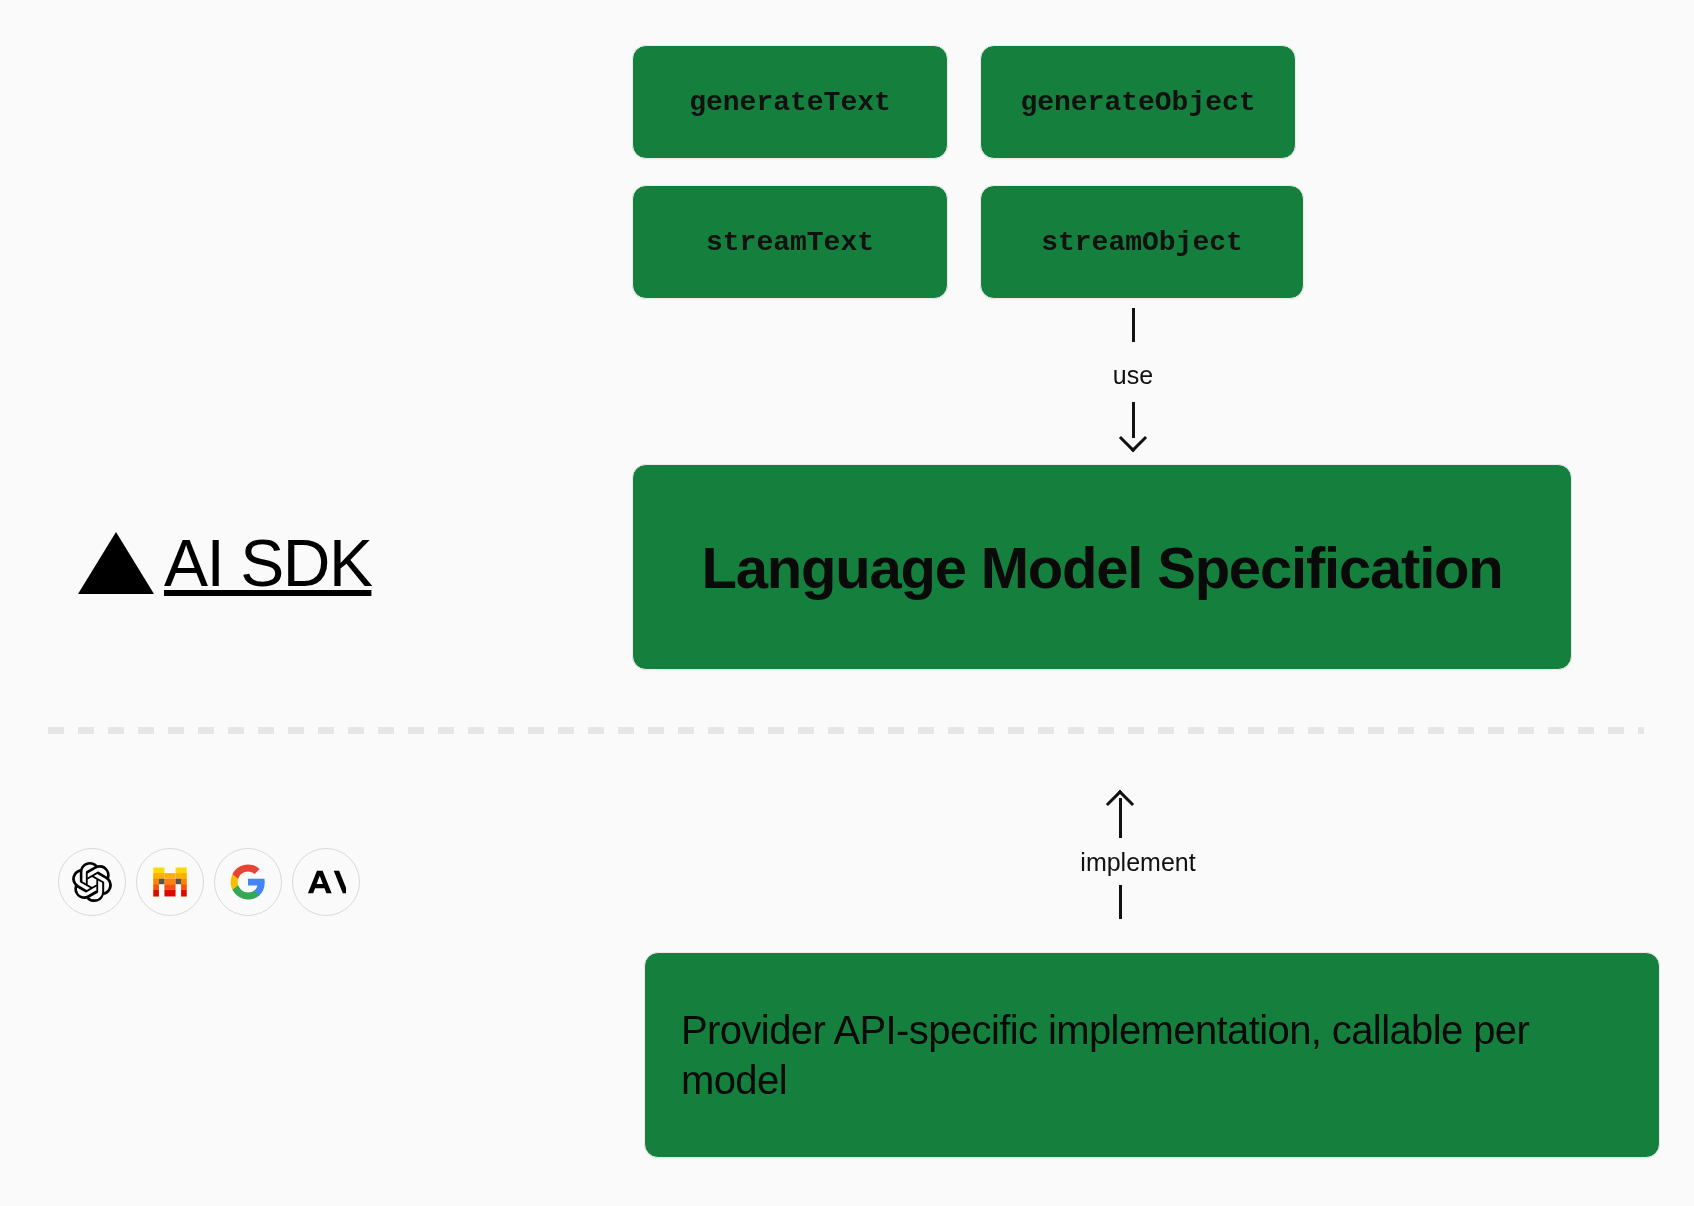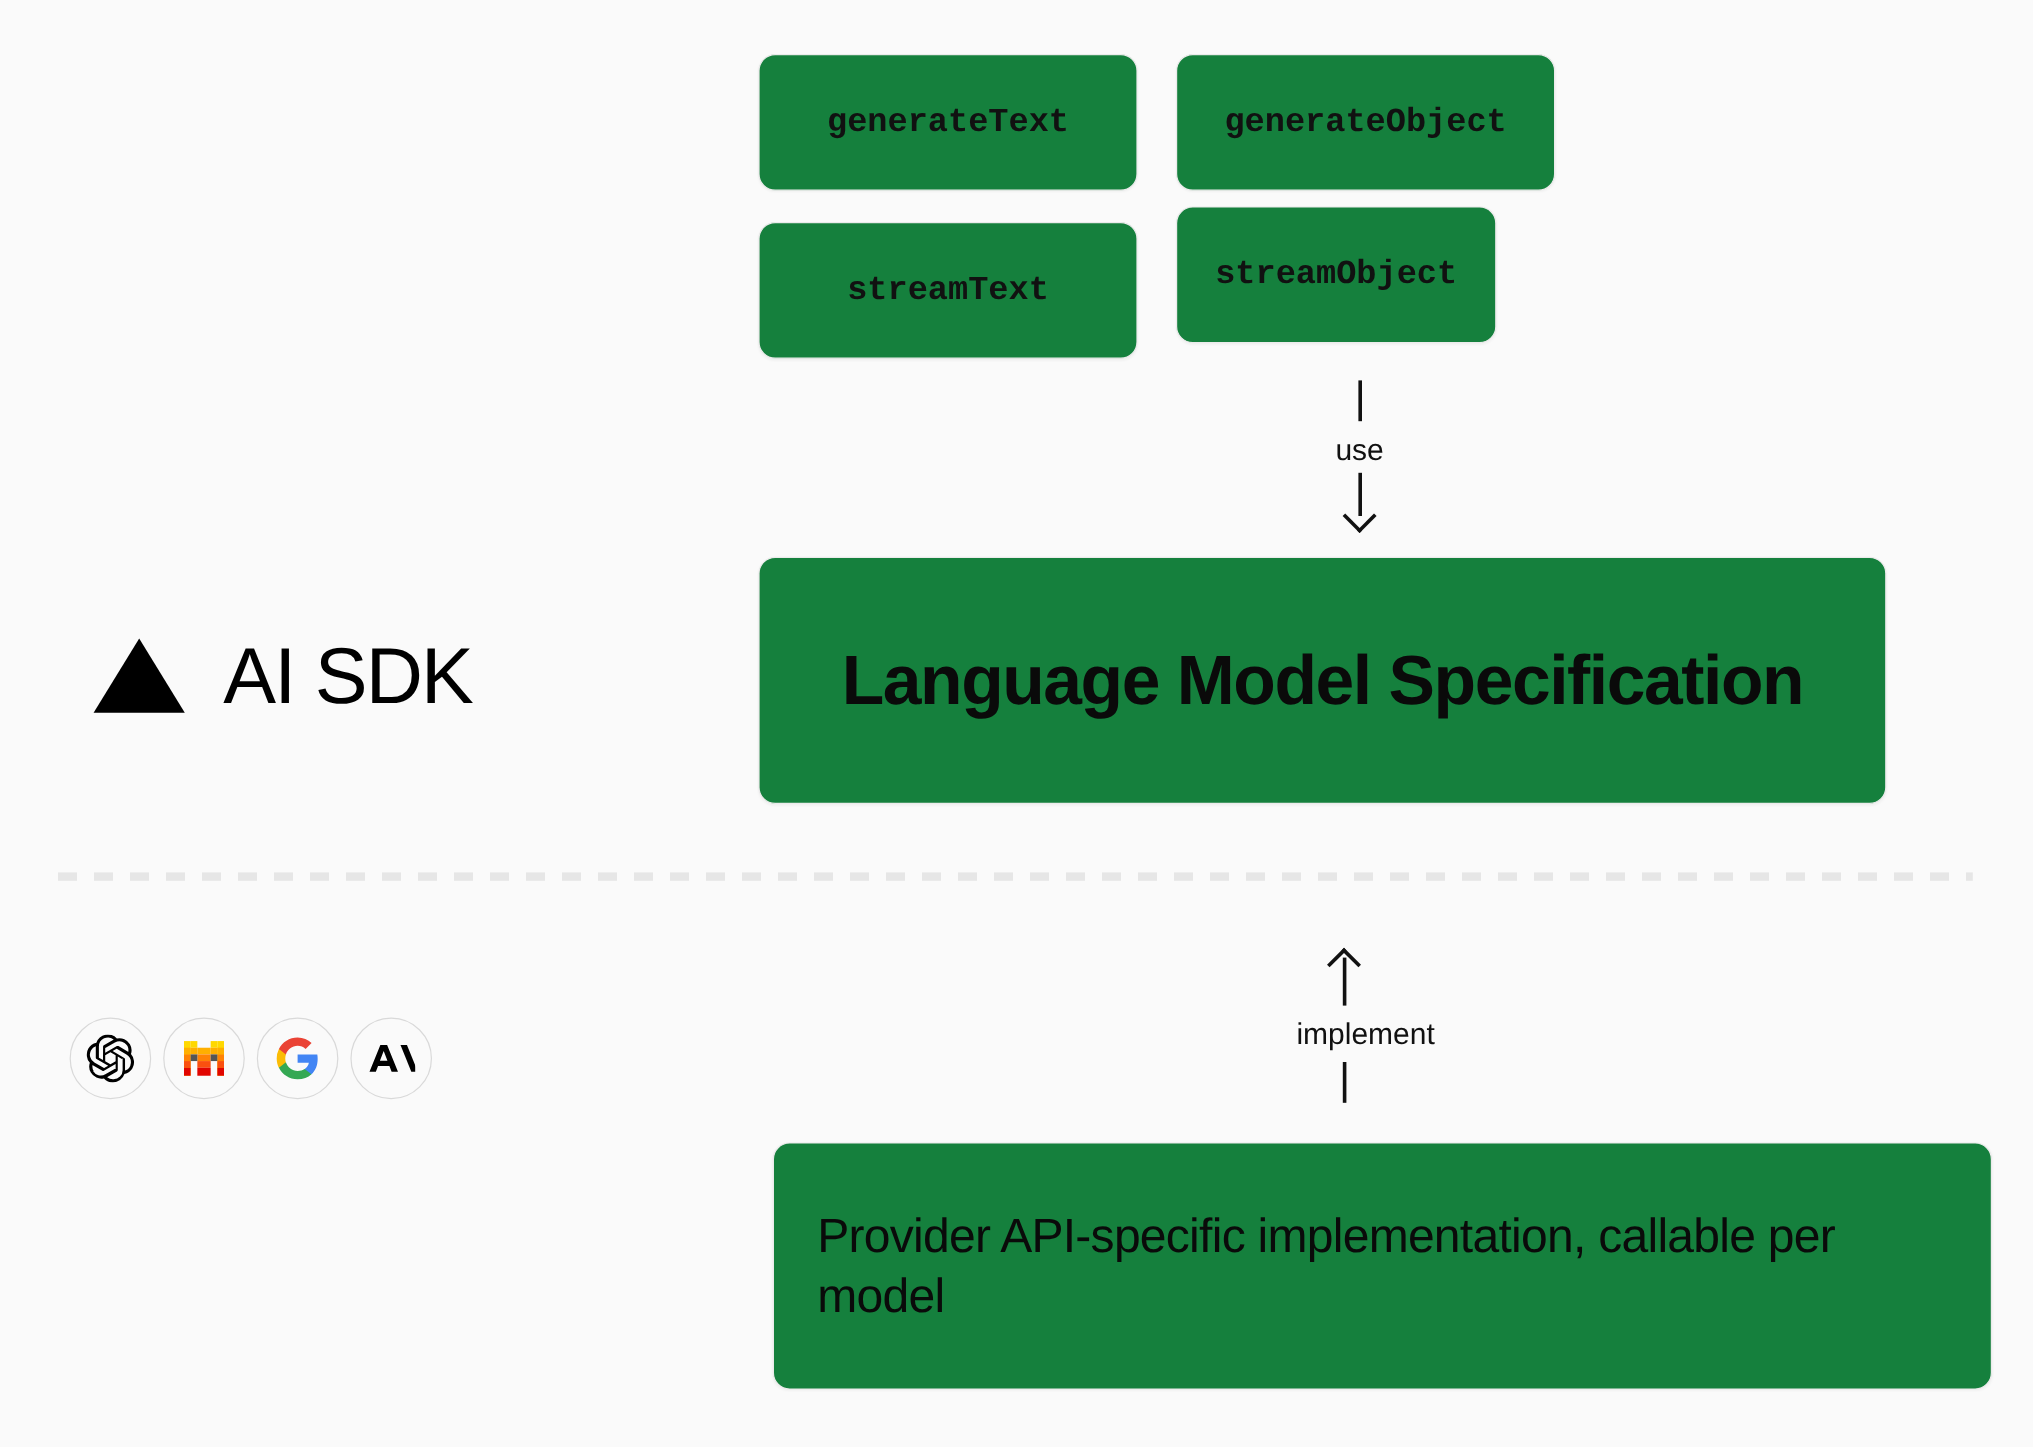--- a/index.html
+++ b/index.html
@@ -39,34 +39,34 @@
     font-weight: 700;
     color: #111111;
     letter-spacing: 0px;
     white-space: nowrap;
   }
 
   
   #fn-generateText   { left: 632px;  top: 45px;  width: 316px; height: 114px; }
   #fn-generateObject { left: 980px;  top: 45px;  width: 316px; height: 114px; }
   #fn-streamText     { left: 632px;  top: 185px; width: 316px; height: 114px; }
-  #fn-streamObject   { left: 980px;  top: 172px; width: 267px; height: 114px; }
+  #fn-streamObject   { left: 980px;  top: 185px; width: 324px; height: 114px; }
   #fn-streamUI       { left: 1328px; top: 185px; width: 316px; height: 114px; }
 
   
   #use-connector {
     position: absolute;
     left: 1060px;
     top: 308px;
     width: 146px;
     height: 140px;
     display: flex;
     flex-direction: column;
     align-items: center;
-    justify-content: center;
+    justify-content: space-between;
   }
   #use-connector .seg-top {
     width: 3px;
     height: 34px;
     background: #111111;
   }
   #use-connector .conn-label {
     font-size: 25px;
     color: #111111;
     line-height: 1;
@@ -115,21 +115,22 @@
     white-space: nowrap;
   }
 
   
   #aisdk-brand {
     position: absolute;
     left: 78px;
     top: 530px;
     display: flex;
     align-items: center;
-    gap: 32px;
+    gap: 10px;
+    text-decoration: underline;
   }
   #aisdk-triangle {
     width: 0; height: 0;
     border-left: 38px solid transparent;
     border-right: 38px solid transparent;
     border-bottom: 62px solid #000000;
   }
   #aisdk-label {
     font-size: 66px;
     font-weight: 400;

